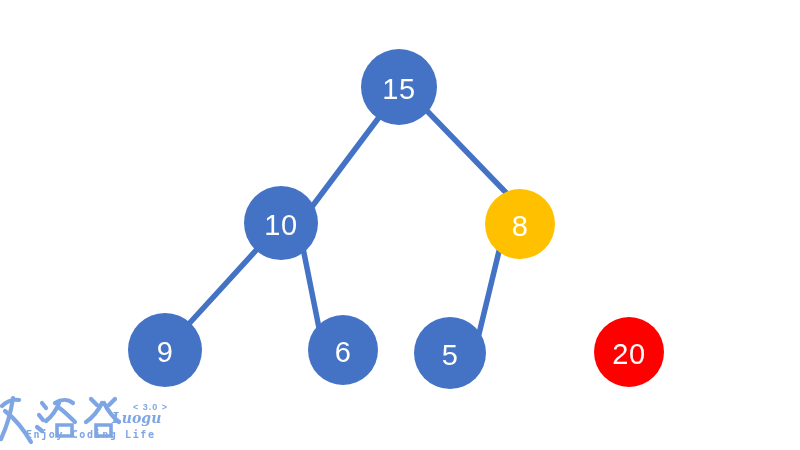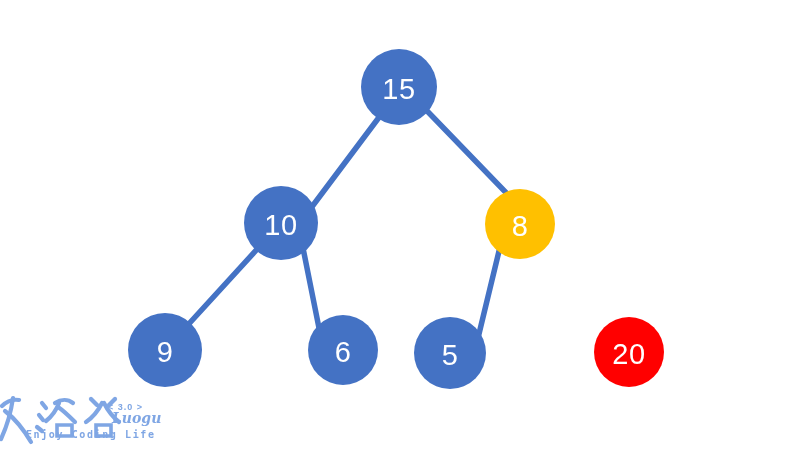--- a/index.html
+++ b/index.html
@@ -30,21 +30,21 @@
 
   
   .watermark {
     position: absolute;
     left: 0; top: 393px;
     width: 180px; height: 57px;
     color: #7FA6E4;
   }
   .watermark svg { position: absolute; left: 0; top: 1px; }
   .wm-version {
-    position: absolute; left: 108px; top: 9px;
+    position: absolute; left: 133px; top: 9px;
     font-size: 9px; font-weight: bold; letter-spacing: 1px;
     font-family: "Liberation Sans", sans-serif;
   }
   .wm-latin {
     position: absolute; left: 112px; top: 17px;
     font-size: 14px; font-style: italic; font-weight: bold;
     font-family: "DejaVu Serif", serif;
   }
   .wm-slogan {
     position: absolute; left: 26px; top: 36px;

